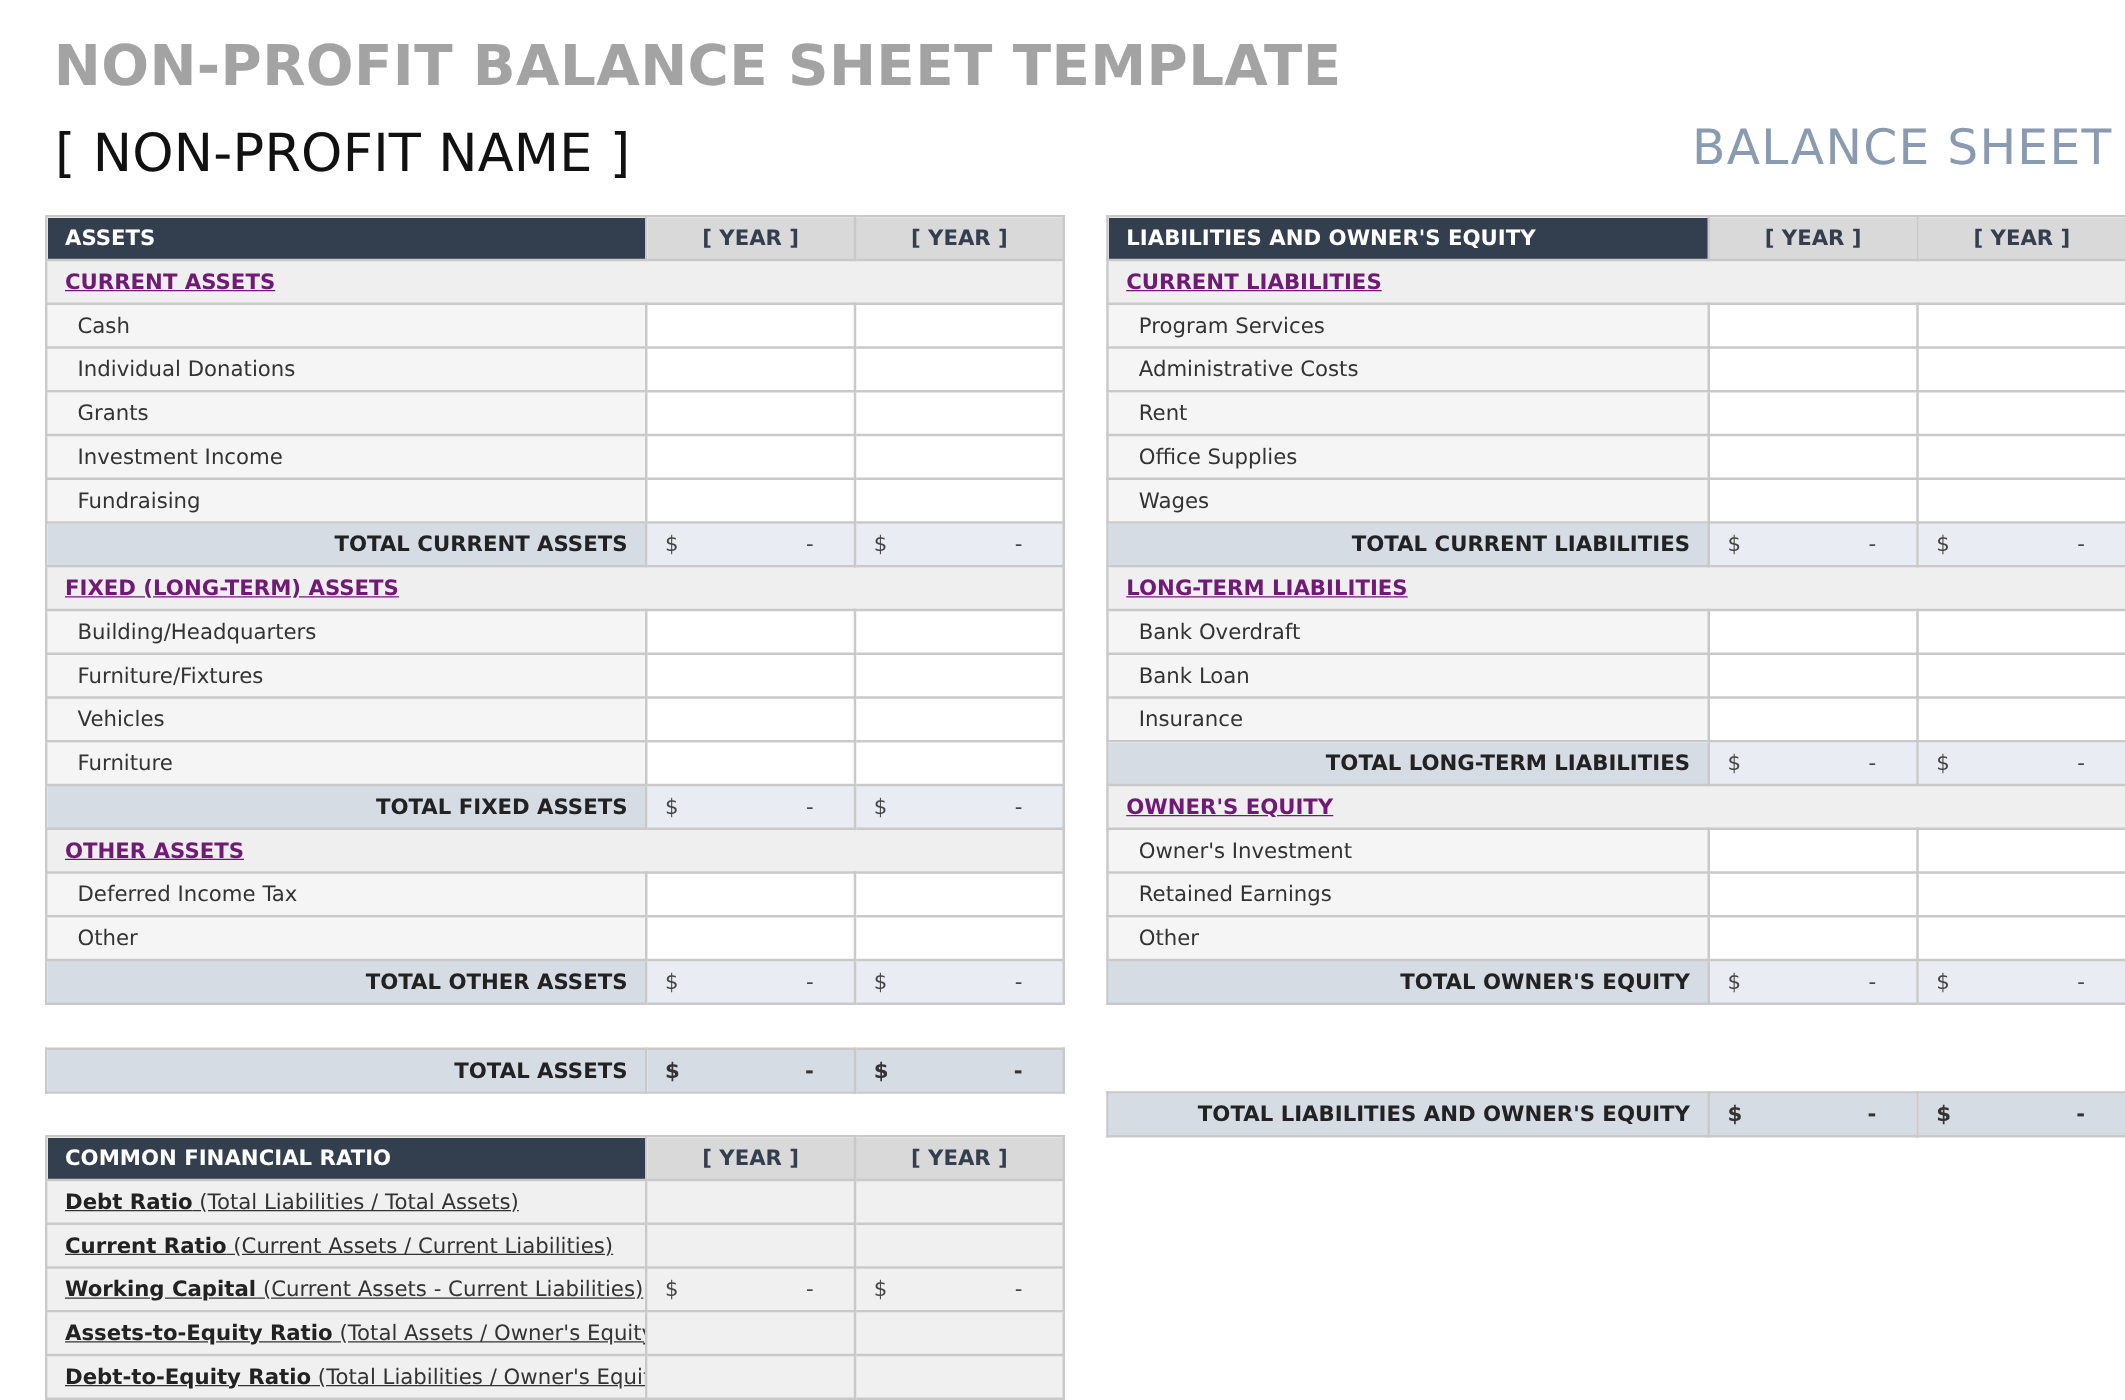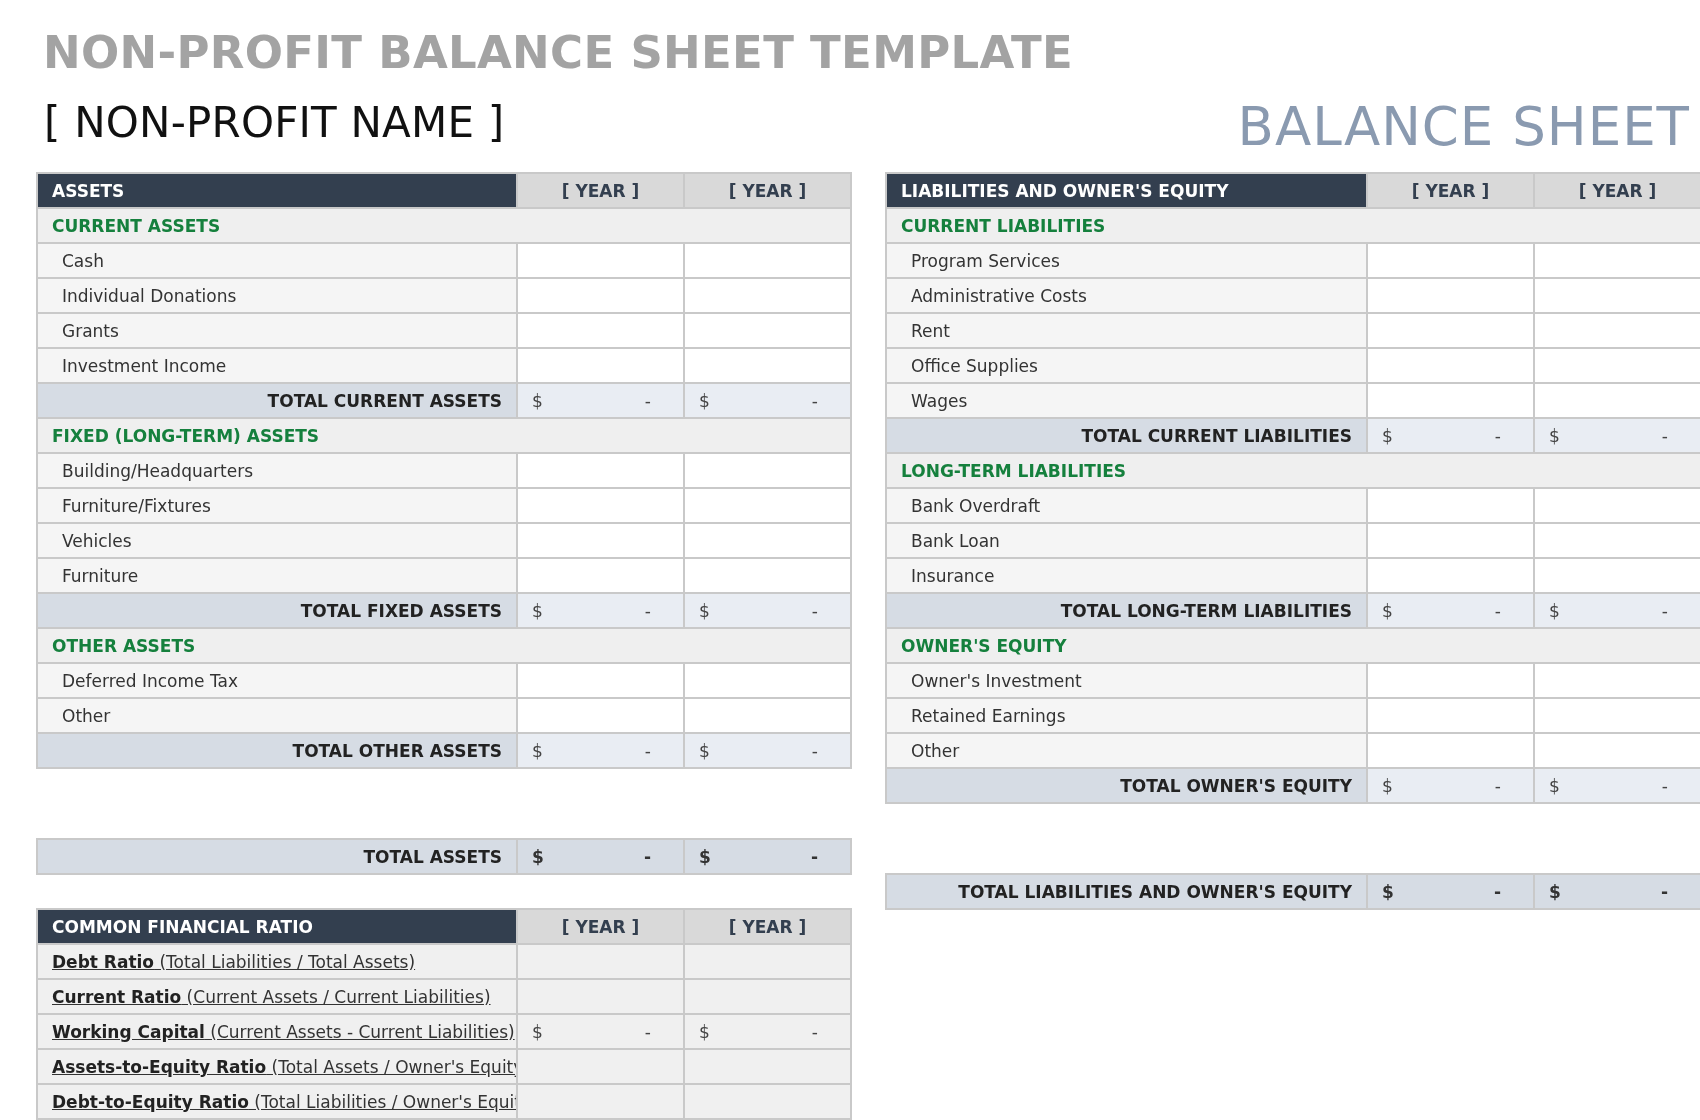--- a/index.html
+++ b/index.html
@@ -10,34 +10,34 @@
     position: absolute; left: 43px; top: 26px;
     font-size: 45px; font-weight: bold; color: #a3a3a3; letter-spacing: 0.3px;
     white-space: nowrap;
   }
   .org-name {
     position: absolute; left: 44px; top: 98px;
     font-size: 42px; color: #111; white-space: nowrap; letter-spacing: 0.2px;
   }
   .sheet-label {
     position: absolute; right: 10px; top: 96px;
-    font-size: 53px; color: #8a9ab0; white-space: nowrap; letter-spacing: 1px;
+    font-size: 39px; color: #8a9ab0; white-space: nowrap; letter-spacing: 1px;
   }
 
   .tbl { position: absolute; border-collapse: collapse; table-layout: fixed; }
   .tbl td {
     height: 35px; border: 2px solid #c9c9c9; font-size: 17px; padding: 0 14px;
     white-space: nowrap; overflow: hidden; vertical-align: middle;
   }
   .tbl col.lab { width: 480px; }
   .tbl col.yr { width: 167px; }
 
   .hdr-lab { background: #333f4f; color: #fff; font-weight: bold; font-size: 17px; }
   .hdr-yr { background: #d9d9d9; color: #333f4f; font-weight: bold; text-align: center; margin-left: 44px; }
-  .sec { background: #efefef; color: #15803d; font-weight: bold; }
+  .sec { background: #efefef; color: #701a75; font-weight: bold; text-decoration: underline; }
   .item-lab { background: #f5f5f5; color: #333; padding-left: 24px !important; }
   .item-val { background: #ffffff; }
   .tot-lab { background: #d6dce4; color: #222; font-weight: bold; text-align: right; }
   .tot-val { background: #e9edf3; color: #444; }
   .gt-val { background: #d6dce4; color: #333; font-weight: bold; }
   .ratio-lab { background: #f0f0f0; color: #333; text-decoration: underline; }
   .ratio-val { background: #f0f0f0; color: #444; }
   .ratio-lab b { font-weight: bold; color: #222; }
 
   .money { display: flex; justify-content: space-between; padding-right: 18px; }
@@ -78,20 +78,25 @@
         <td class="item-lab">Grants</td>
         <td class="item-val"></td>
         <td class="item-val"></td>
       </tr>
       <tr>
         <td class="item-lab">Investment Income</td>
         <td class="item-val"></td>
         <td class="item-val"></td>
       </tr>
       <tr>
+        <td class="item-lab">Fundraising</td>
+        <td class="item-val"></td>
+        <td class="item-val"></td>
+      </tr>
+      <tr>
         <td class="tot-lab">TOTAL CURRENT ASSETS</td>
         <td class="tot-val">
           <div class="money">
             <span>$</span>
             <span>-</span>
           </div>
         </td>
         <td class="tot-val">
           <div class="money">
             <span>$</span>

